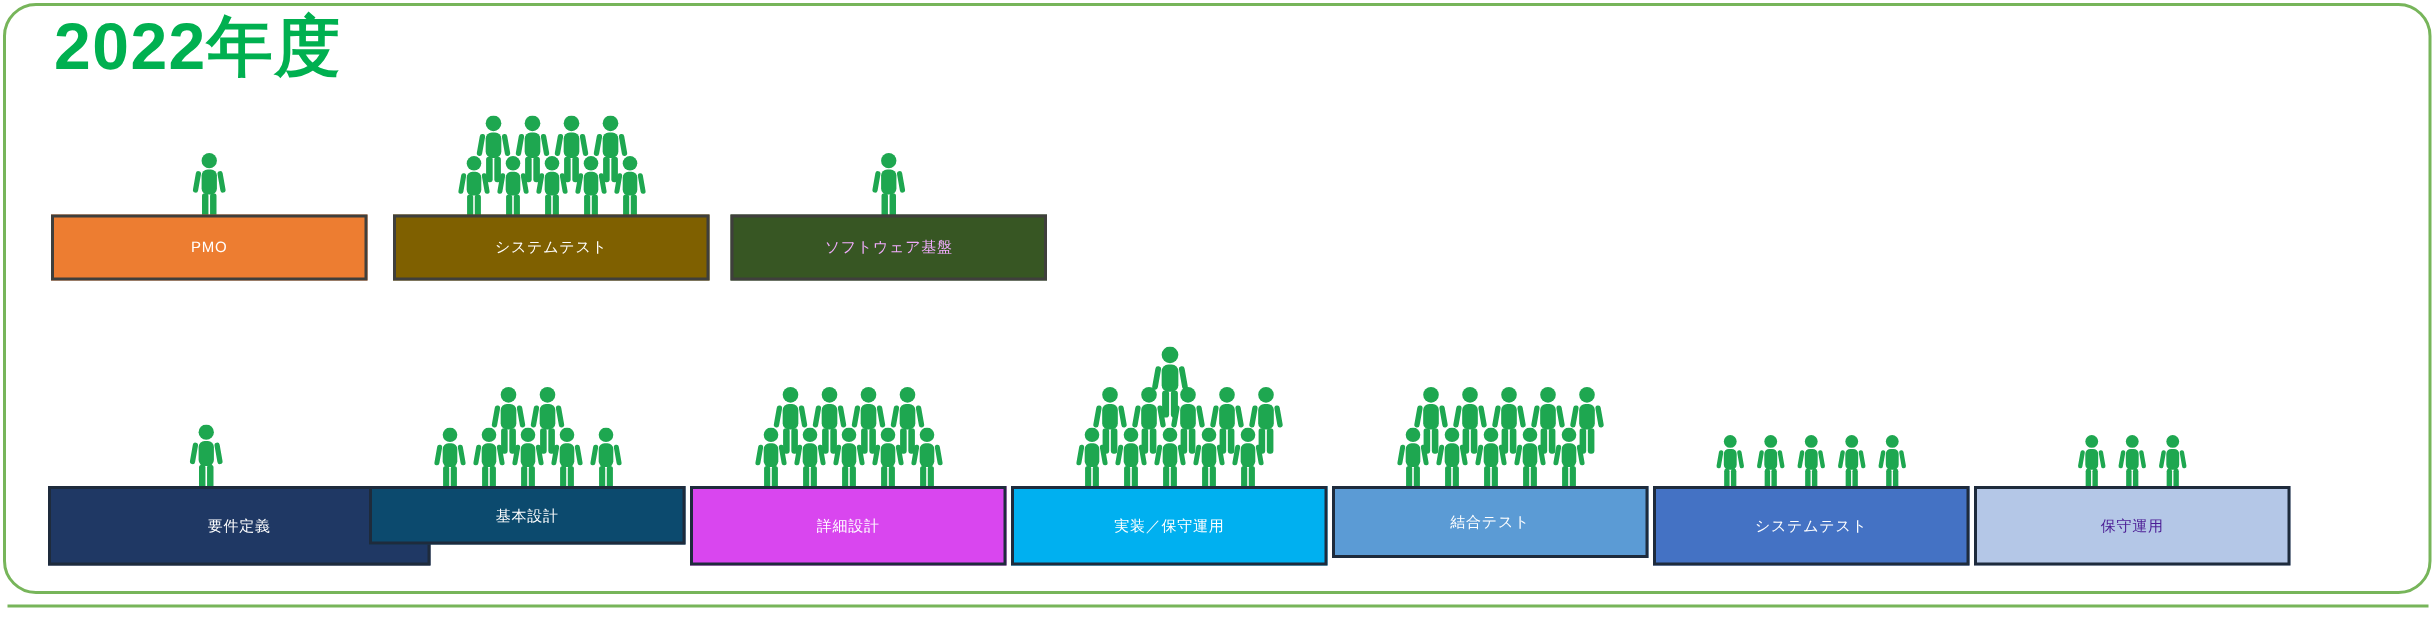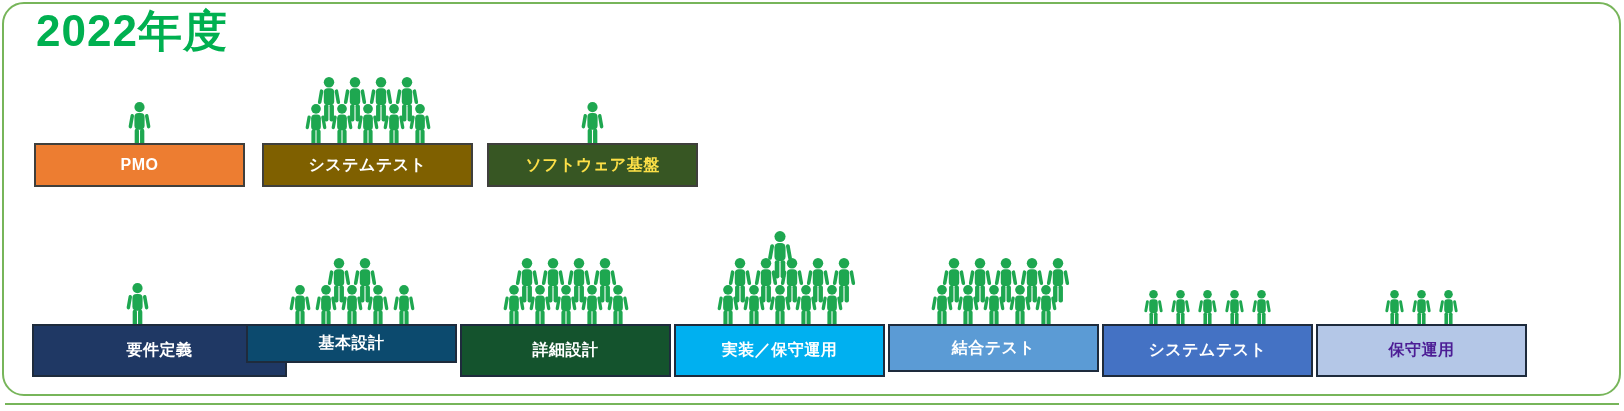--- a/index.html
+++ b/index.html
@@ -38,22 +38,22 @@
   .bar {
     position: absolute;
     display: flex;
     align-items: center;
     justify-content: center;
     box-sizing: border-box;
     z-index: 20;
   }
   .bar .bar-label {
     color: #ffffff;
-    font-weight: bold;
-    font-size: 16px;
+    font-weight: normal;
+    font-size: 10px;
     letter-spacing: 0.5px;
     white-space: nowrap;
   }
   .people-group { position: absolute; z-index: 5; }
   .person {
     position: absolute;
     display: block;
     fill: var(--person-green, #1EA750);
   }
   #svg-defs { position: absolute; width: 0; height: 0; overflow: hidden; }
@@ -79,31 +79,31 @@
   <div class="page-bottom-line"></div>
   <h1 class="page-title">2022年度</h1>
   <div id="org-row">
       <div class="bar" style="left: 34px; top: 143px; width: 211px; height: 44px; background: rgb(237, 125, 49); border: 2px solid rgb(63, 63, 60);">
         <span class="bar-label" style="color: rgb(255, 255, 255);">PMO</span>
       </div>
       <div class="bar" style="left: 262px; top: 143px; width: 211px; height: 44px; background: rgb(127, 96, 0); border: 2px solid rgb(63, 63, 60);">
         <span class="bar-label" style="color: rgb(255, 255, 255);">システムテスト</span>
       </div>
       <div class="bar" style="left: 487px; top: 143px; width: 211px; height: 44px; background: rgb(55, 86, 35); border: 2px solid rgb(63, 63, 60);">
-        <span class="bar-label" style="color: #fde047;">ソフトウェア基盤</span>
+        <span class="bar-label" style="color: #f0abfc;">ソフトウェア基盤</span>
       </div>
     </div>
   <div id="phase-row">
       <div class="bar" style="left: 32px; top: 324px; width: 255px; height: 53px; background: rgb(31, 56, 100); border: 2px solid rgb(30, 43, 60);">
         <span class="bar-label" style="color: rgb(255, 255, 255);">要件定義</span>
       </div>
       <div class="bar" style="left: 246px; top: 324px; width: 211px; height: 39px; background: #0c4a6e; border: 2px solid rgb(30, 43, 60);">
         <span class="bar-label" style="color: rgb(255, 255, 255);">基本設計</span>
       </div>
-      <div class="bar" style="left: 460px; top: 324px; width: 211px; height: 53px; background: #14532d; border: 2px solid rgb(30, 43, 60);">
+      <div class="bar" style="left: 460px; top: 324px; width: 211px; height: 53px; background: #d946ef; border: 2px solid rgb(30, 43, 60);">
         <span class="bar-label" style="color: rgb(255, 255, 255);">詳細設計</span>
       </div>
       <div class="bar" style="left: 674px; top: 324px; width: 211px; height: 53px; background: rgb(0, 176, 240); border: 2px solid rgb(30, 43, 60);">
         <span class="bar-label" style="color: rgb(255, 255, 255);">実装／保守運用</span>
       </div>
       <div class="bar" style="left: 888px; top: 324px; width: 211px; height: 48px; background: rgb(91, 155, 213); border: 2px solid rgb(30, 43, 60);">
         <span class="bar-label" style="color: rgb(255, 255, 255);">結合テスト</span>
       </div>
       <div class="bar" style="left: 1102px; top: 324px; width: 211px; height: 53px; background: rgb(68, 114, 196); border: 2px solid rgb(30, 43, 60);">
         <span class="bar-label" style="color: rgb(255, 255, 255);">システムテスト</span>

